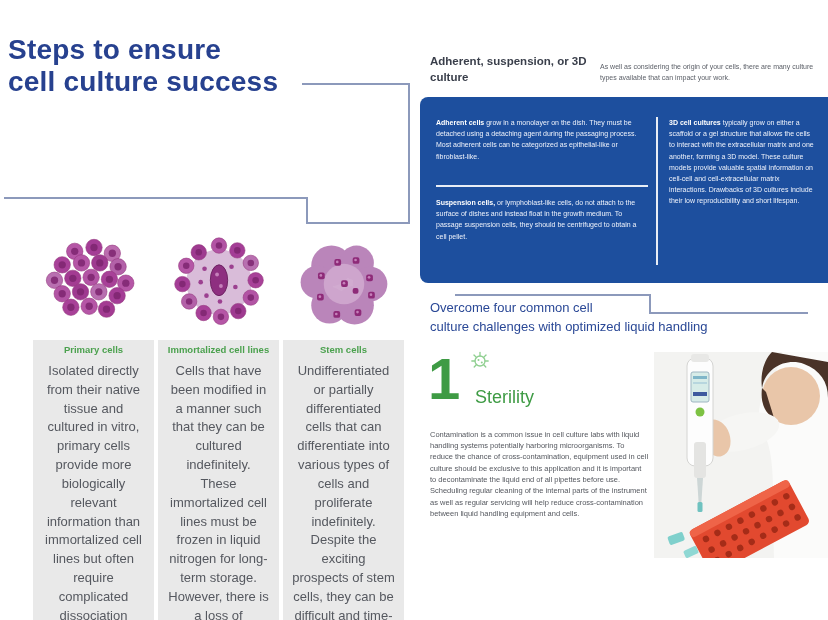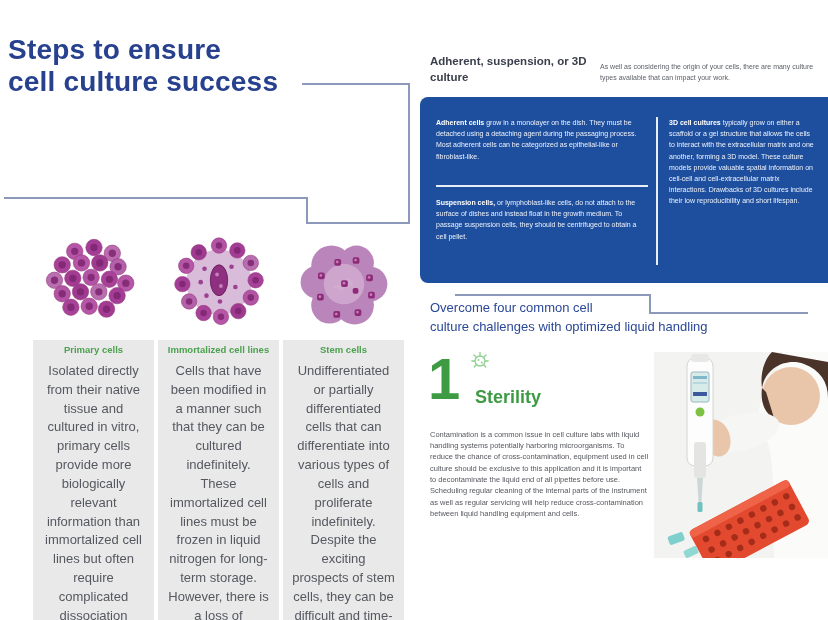--- a/index.html
+++ b/index.html
@@ -25,21 +25,21 @@
   .blue-box p{position:absolute;margin:0;font-size:7px;line-height:1.6;color:#eef2fb;}
   .blue-box .lead{font-weight:800;color:#ffffff;}
   .bb-p1{left:16px;top:20px;width:212px;}
   .bb-hr{position:absolute;left:16px;top:88px;width:212px;height:1.5px;background:rgba(255,255,255,.9);}
   .bb-p2{left:16px;top:100px;width:212px;}
   .bb-vline{position:absolute;left:236px;top:20px;width:1.5px;height:148px;background:rgba(255,255,255,.9);}
   .bb-p3{left:249px;top:20px;width:146px;}
   .overcome-heading{left:430px;top:299px;width:395px;font-size:13px;font-weight:400;color:#2a4896;line-height:1.45;}
   .big-number{left:428px;top:350px;font-size:58px;line-height:1;font-weight:800;color:#3e9b44;}
   .microbe{left:469px;top:349px;}
-  .sterility-title{left:475px;top:387px;font-size:18px;font-weight:700;color:#3e9b44;}
+  .sterility-title{left:475px;top:387px;font-size:18px;font-weight:400;color:#3e9b44;}
   .sterility-text{left:430px;top:421px;width:219px;font-size:7.5px;line-height:1.52;color:#55585f;}
   .photo{left:654px;top:352px;width:174px;height:206px;}
   .connector{left:0;top:0;pointer-events:none;}
 </style>
 </head>
 <body>
 
 <div class="page">
 
   <svg class="abs connector" width="828" height="620" viewBox="0 0 828 620">

